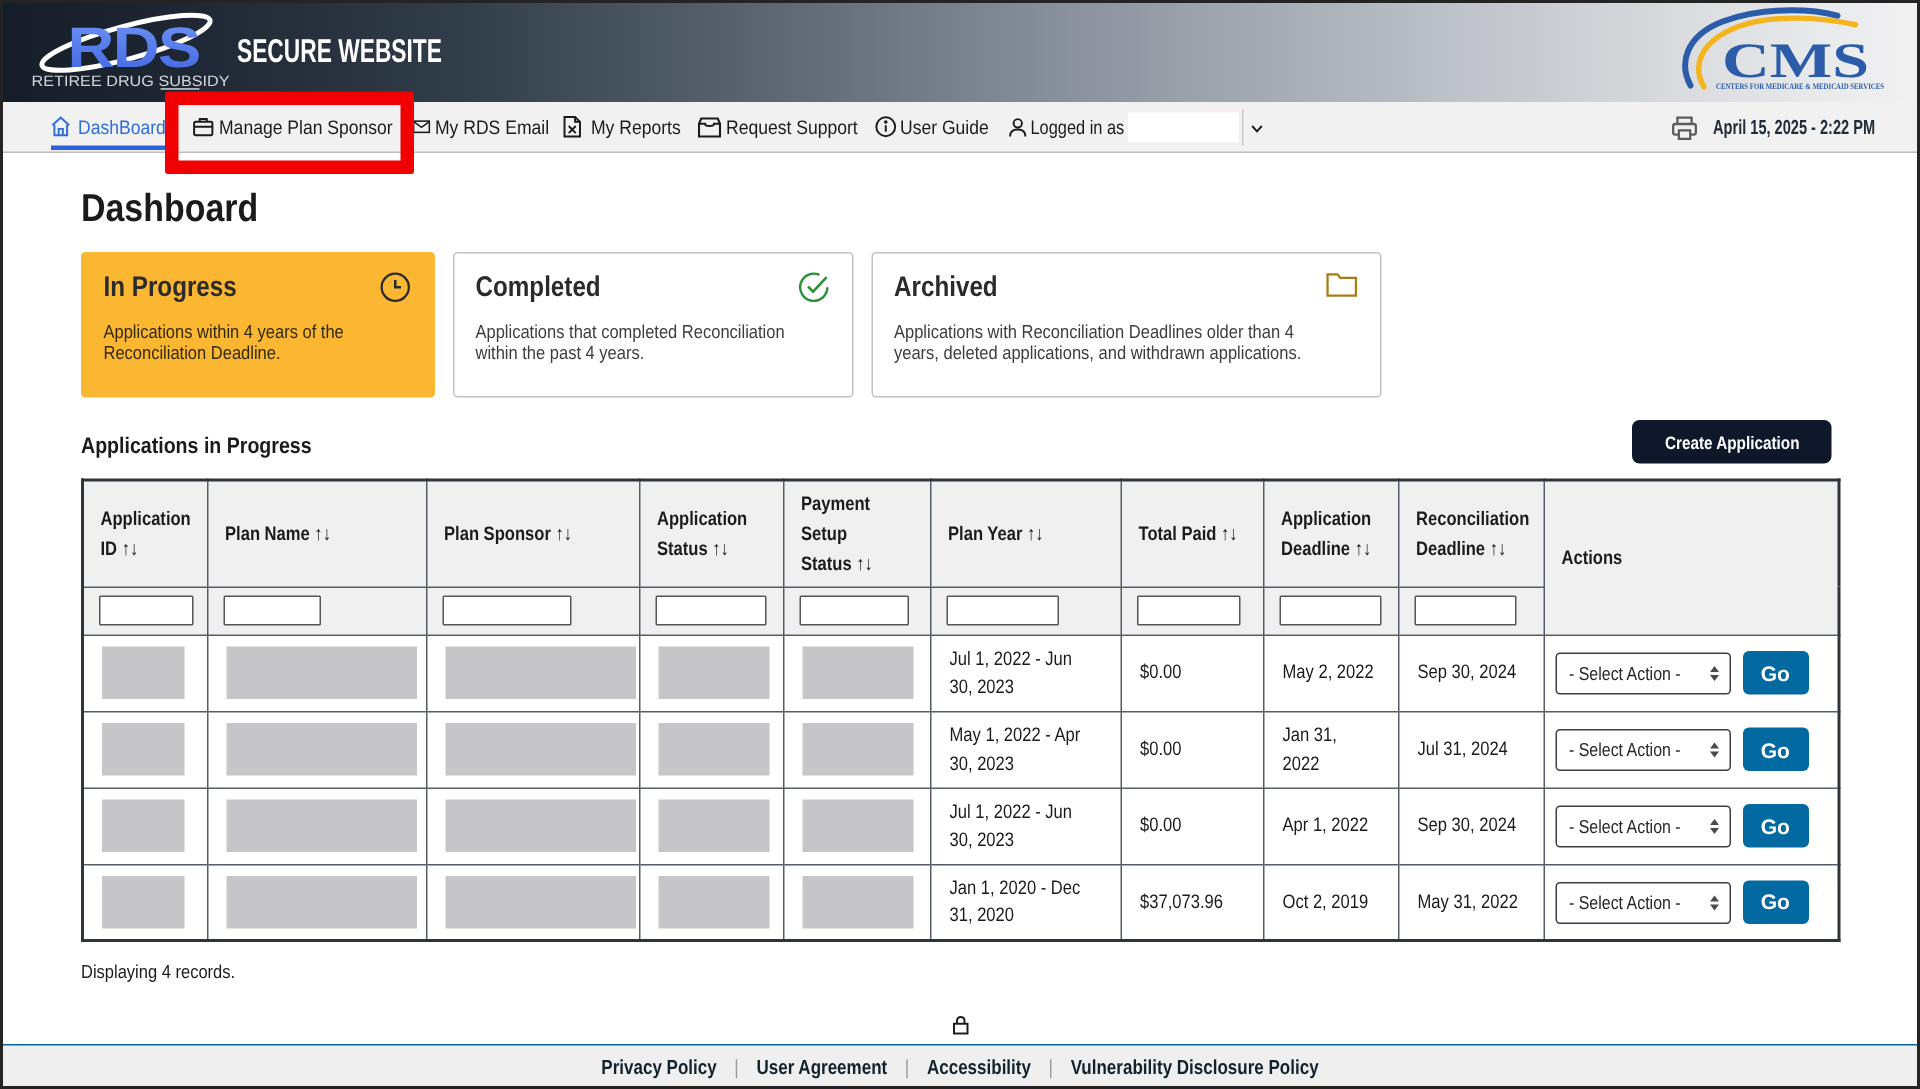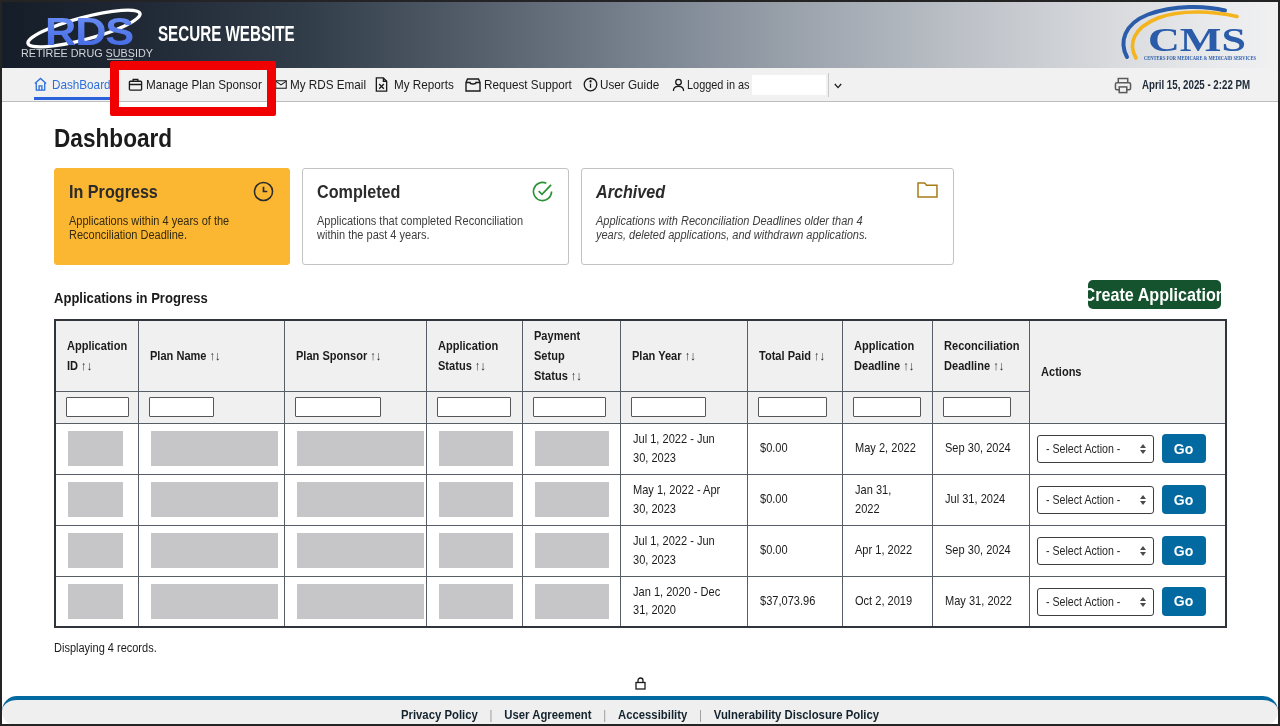--- a/index.html
+++ b/index.html
@@ -32,29 +32,29 @@
 
 
 .main { padding:0 54px; }
 h1 { font-size:26px; font-weight:700; color:#1b1b1b; margin-top:21px; transform:scaleX(0.87); transform-origin:0 0; width:200px; }
 
 .cards { display:flex; margin-top:14px; }
 .card { border:1px solid #c3c3c3; border-radius:3px; background:#fff; height:97px; padding:12px 15px 0 14px; }
 .card.c1 { width:317px; margin-right:11px; }
 .card.c2 { width:236px; margin-right:12px; background:#fbb632; border-color:#fbb632; }
 .card.c3 { width:267px; margin-right:12px; }
-.card.c4 { width:373px;font-style:italic; }
+.card.c4 { width:340px; }
 .cardtitle { display:flex; justify-content:space-between; align-items:flex-start; }
 .cardtitle h2 { font-size:19px; font-weight:700; color:#2b2b2b; transform:scaleX(0.85); transform-origin:0 0; white-space:nowrap; }
 .cardbody { font-size:12.5px; line-height:13.5px; color:#3d3d3d; margin-top:12px; transform:scaleX(0.88); transform-origin:0 0; width:114%; }
 .card.c2 .cardbody { color:#332a12; }
 
 .tablebar { position:relative; margin-top:15px; height:30px; }
 .tablebar .label { position:absolute; left:0; top:9px; font-size:15px; font-weight:700; color:#1b1b1b; transform:scaleX(0.87); transform-origin:0 0; white-space:nowrap; }
-.btn-create { position:absolute; right:5px; top:0px; width:133px; height:29px; background:#14532d; color:#fff; font-weight:700; font-size:19px; border-radius:5px; display:flex; align-items:center; justify-content:center; }
+.btn-create { position:absolute; right:5px; top:0px; width:133px; height:29px; background:#0f172a; color:#fff; font-weight:700; font-size:12px; border-radius:5px; display:flex; align-items:center; justify-content:center; }
 .btn-create span { transform:scaleX(0.85); white-space:nowrap; }
 
 
 table { border-collapse:collapse; table-layout:fixed; width:1171px; margin-top:9px; font-size:13px; color:#1b1b1b; }
 th, td { border:1.5px solid #565d66; }
 table { border:2px solid #30353c; }
 th { background:#f0f0f0; font-weight:700; text-align:left; vertical-align:middle; padding:0 0 0 11px; line-height:20px; }
 th .thx { display:inline-block; transform:scaleX(0.85); transform-origin:0 50%; white-space:nowrap; }
 thead tr.hrow { height:71px; }
 tr.frow { height:32px; }
@@ -72,21 +72,21 @@
 .spin i { display:block; width:0; height:0; border-left:3.5px solid transparent; border-right:3.5px solid transparent; }
 .spin .up { border-bottom:4.5px solid #4a4a4a; }
 .spin .dn { border-top:4.5px solid #4a4a4a; }
 .btn-go { width:44px; height:29px; margin-left:8px; background:#0369a1; border-radius:4px; color:#fff; font-weight:700; font-size:14px; display:flex; align-items:center; justify-content:center; flex:none; }
 
 .displaying { font-size:12.5px; margin-top:13px; color:#1b1b1b; transform:scaleX(0.88); transform-origin:0 0; }
 .securearea { display:flex; align-items:center; gap:4px; margin-top:22px; font-size:12.5px; color:#1b1b1b;flex-direction:column; }
 .securearea span { transform:scaleX(0.88); transform-origin:0 50%; }
 
 
-.footer { position:absolute; left:2px; right:2px; bottom:0; height:30px; background:#efefef; border-top:4px solid #0369a1;border-radius:15px; }
+.footer { position:absolute; left:2px; right:2px; bottom:0; height:30px; background:#efefef; border-top:1px solid #0369a1; }
 .flinks { position:absolute; left:0; right:0; top:0; height:29px; display:flex; align-items:center; justify-content:center; font-size:13.5px; font-weight:700; color:#13232e; gap:14px; transform:scaleX(0.84); transform-origin:50% 50%; }
 .flinks .sep { color:#9a9a9a; font-weight:400; }
 </style>
 </head>
 <body>
 <div class="frame">
 
   <div class="hdr">
     <svg class="logo" viewBox="0 0 140 54">
       <defs>

